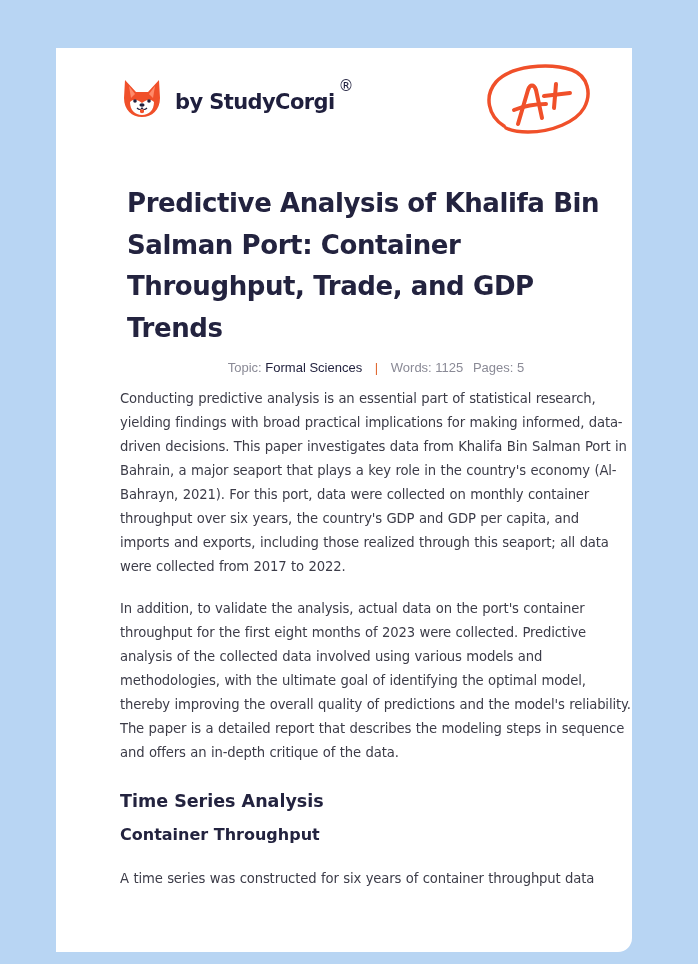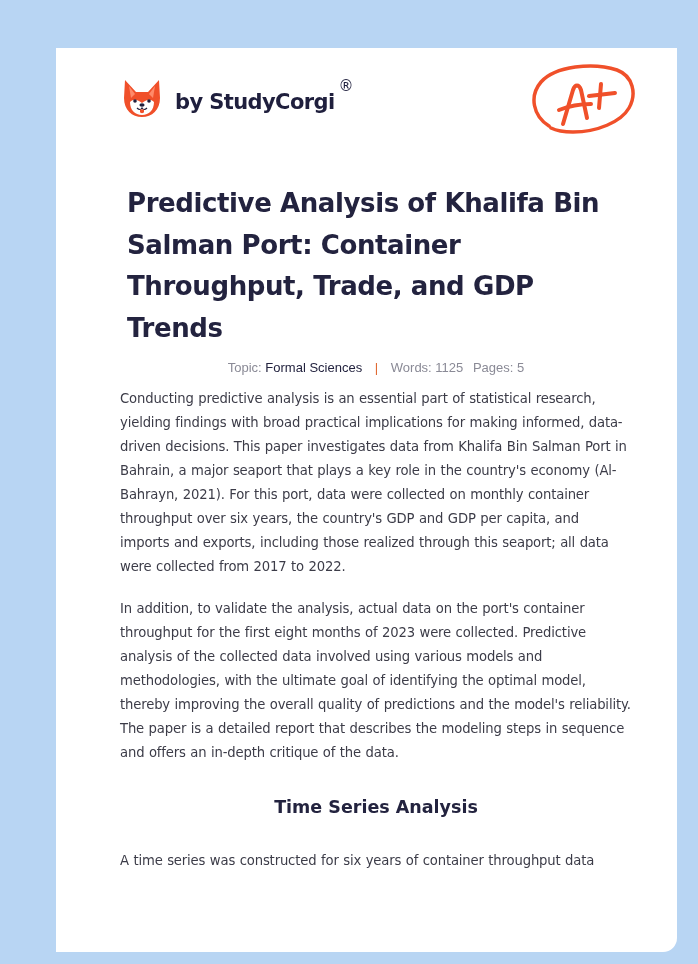--- a/index.html
+++ b/index.html
@@ -11,21 +11,21 @@
       height: 964px;
       background: #b8d5f3;
       position: relative;
       overflow: hidden;
       font-family: "Liberation Sans", sans-serif;
     }
     .card {
       position: absolute;
       left: 56px;
       top: 48px;
-      width: 621px;
+      width: 576px;
       height: 904px;
       background: #ffffff;
       border-radius: 0 0 14px 0;
       overflow: hidden;
     }
     .header {
       position: absolute;
       left: 64px;
       top: 26px;
       right: 40px;
@@ -112,33 +112,32 @@
       font-size: 13.2px;
       line-height: 24px;
       color: #3c3c48;
       letter-spacing: -0.15px;
       word-spacing: 0.5px;
     }
     p.body + p.body {
       margin-top: 18px;
     }
     h2.section-2 {
-      margin-top: 30px;
-      text-align: center;
+      margin-top: 24px;
     }
     h3.subsection {
       margin: 10px 0 0 0;
       font-family: "DejaVu Sans", sans-serif;
       font-weight: bold;
       font-size: 16px;
       color: #23233f;
       line-height: 24px;
     }
     p.body.last {
-      margin-top: 30px;
+      margin-top: 20px;
     }
   </style>
 </head>
 <body>
 
 <div class="card">
 
   <div class="header">
     <div class="logo">
       <svg class="logo-icon" viewBox="0 0 40 44">
@@ -180,15 +179,16 @@
       <span class="topic-value">Formal Sciences</span>
       <span class="sep">|</span>
       <span class="words">Words: 1125</span>
       <span>Pages: 5</span>
     </div>
 
     <p class="body">Conducting predictive analysis is an essential part of statistical research, yielding findings with broad practical implications for making informed, data-driven decisions. This paper investigates data from Khalifa Bin Salman Port in Bahrain, a major seaport that plays a key role in the country's economy (Al-Bahrayn, 2021). For this port, data were collected on monthly container throughput over six years, the country's GDP and GDP per capita, and imports and exports, including those realized through this seaport; all data were collected from 2017 to 2022.</p>
     <p class="body">In addition, to validate the analysis, actual data on the port's container throughput for the first eight months of 2023 were collected. Predictive analysis of the collected data involved using various models and methodologies, with the ultimate goal of identifying the optimal model, thereby improving the overall quality of predictions and the model's reliability. The paper is a detailed report that describes the modeling steps in sequence and offers an in-depth critique of the data.</p>
 
     <h2 class="section section-2">Time Series Analysis</h2>
+    <h3 class="subsection">Container Throughput</h3>
     <p class="body last">A time series was constructed for six years of container throughput data</p>
   </div>
 </div>
 
 </body></html>

